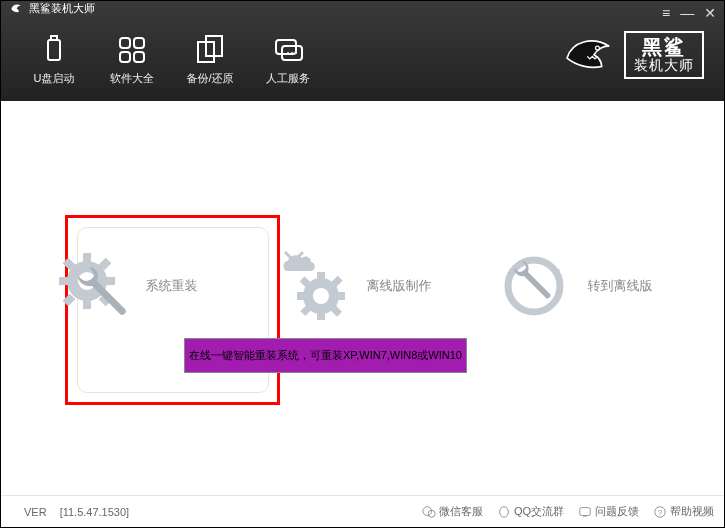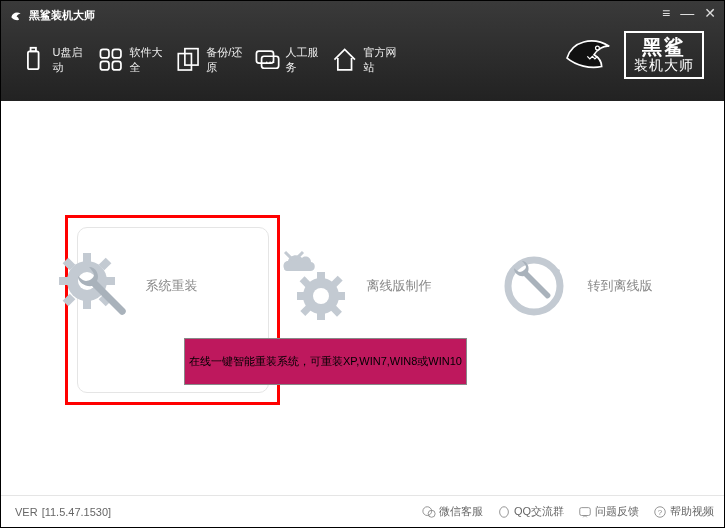--- a/index.html
+++ b/index.html
@@ -1,50 +1,50 @@
 <!DOCTYPE html>
 <html><head>
 <meta charset="utf-8">
 <style>
 * { margin: 0; padding: 0; box-sizing: border-box; }
 body { width: 725px; height: 528px; font-family: "Microsoft YaHei", sans-serif; overflow: hidden; border: 1px solid #000; }
 .app { display: flex; flex-direction: column; height: 100%; }
 
 .header { background: linear-gradient(180deg, #3a3a3a 0%, #222 100%); height: 100px; position: relative; }
-.titlebar { height: 22px; display: flex; align-items: flex-end; padding: 0 8px; color: #fff; font-size: 11px; font-weight: bold; }
+.titlebar { height: 22px; display: flex; align-items: flex-start; padding: 0 8px; color: #fff; font-size: 11px; }
 .title-icon { width: 14px; height: 14px; display: inline-block; margin-right: 6px; }
 .win-controls { position: absolute; right: 8px; top: 4px; display: flex; gap: 10px; color: #ddd; font-size: 14px; }
 .win-controls span { cursor: pointer; }
 
 .nav { display: flex; align-items: center; padding: 4px 18px 0; gap: 8px; }
-.nav-item { width: 70px; height: 66px; display: flex; flex-direction: row; align-items: center; justify-content: center; color: #eee; font-size: 11px; border-radius: 6px; cursor: pointer; gap: 5px; }
+.nav-item { width: 70px; height: 66px; display: flex; flex-direction: column; align-items: center; justify-content: center; color: #eee; font-size: 11px; border-radius: 6px; cursor: pointer; gap: 5px; }
 .nav-item.selected { background: rgba(255,255,255,0.18); border: 1px solid rgba(255,255,255,0.25); }
 .nav-icon { width: 32px; height: 32px; display: flex; align-items: center; justify-content: center; }
 .logo { position: absolute; right: 20px; top: 30px; display: flex; align-items: center; gap: 8px; }
 .logo-shark svg { width: 54px; height: 44px; }
 .logo-text { border: 2px solid #fff; border-radius: 0; padding: 3px 8px; color: #fff; font-size: 16px; line-height: 1.1; text-align: center; }
 .logo-text .big { font-size: 20px; font-weight: 600; letter-spacing: 2px; }
 .logo-text .small { font-size: 14px; letter-spacing: 1px; }
 
 .main { flex: 1; position: relative; background: #fff; }
 .tiles { display: flex; justify-content: space-around; align-items: center; padding: 150px 30px 0; }
 .tile { width: 180px; display: flex; flex-direction: row; align-items: center; gap: 14px; position: relative; }
 .tile-icon { width: 80px; height: 70px; display: flex; align-items: center; justify-content: center; }
 .tile-label { font-size: 13px; color: #888; }
 
 .card { position: absolute; left: 76px; top: 126px; width: 192px; height: 166px; border: 1px solid #e5e5e5; border-radius: 10px; }
 .redbox { position: absolute; left: 64px; top: 114px; width: 215px; height: 190px; border: 3px solid #ff0000; pointer-events: none; }
 
-.tooltip { position: absolute; left: 183px; top: 237px; background: #be185d; border: 1px solid #888; padding: 15px 4px; font-size: 11px; white-space: nowrap; z-index: 10; }
+.tooltip { position: absolute; left: 183px; top: 237px; background: #a21caf; border: 1px solid #888; padding: 9px 4px; font-size: 11px; white-space: nowrap; z-index: 10; }
 
 .bootmenu { position: absolute; right: 18px; bottom: 10px; display: flex; flex-direction: column; align-items: center; gap: 2px; color: #888; font-size: 11px; }
 .bootmenu-icon svg { width: 24px; height: 16px; }
 
 .footer { height: 32px; border-top: 1px solid #e5e5e5; display: flex; align-items: center; padding: 0 10px; font-size: 11px; color: #666; justify-content: space-between; }
-.footer-left { display: flex; align-items: center; gap: 4px; }
+.footer-left { display: flex; align-items: center; gap: 13px; }
 .footer-right { display: flex; gap: 14px; text-align: center; }
 .footer-item { display: flex; align-items: center; gap: 3px; cursor: pointer; }
 .footer-item svg { width: 14px; height: 14px; }
 
 .gear { fill: #c0c7cf; }
 .gnum { fill: #b8c0c8; }
 </style>
 </head>
 <body>
 
@@ -98,28 +98,20 @@
         <span class="nav-icon">
             <svg viewBox="0 0 32 32">
               <rect x="4" y="6" width="20" height="14" rx="3" fill="none" stroke="#fff" stroke-width="2"></rect>
               <rect x="10" y="12" width="20" height="14" rx="3" fill="none" stroke="#fff" stroke-width="2"></rect>
               <circle cx="16" cy="19" r="1" fill="#fff"></circle>
               <circle cx="20" cy="19" r="1" fill="#fff"></circle>
               <circle cx="24" cy="19" r="1" fill="#fff"></circle>
             </svg>
           </span>
         <span>人工服务</span>
-      </div>
-      <div class="nav-item">
-        <span class="nav-icon">
-            <svg viewBox="0 0 32 32">
-              <path d="M4 16 L16 4 L28 16 M8 14v14h16V14" fill="none" stroke="#fff" stroke-width="2"></path>
-            </svg>
-          </span>
-        <span>官方网站</span>
       </div>
     </div>
 
     <div class="logo">
       <span class="logo-shark">
         <svg viewBox="0 0 64 48">
             <path d="M6 30c6-20 30-26 50-14-6-1-14 3-18 10 5 3 9 8 9 14-14 3-30-1-41-10z" fill="#111" stroke="#fff" stroke-width="2"></path>
             <circle cx="42" cy="18" r="3" fill="#fff"></circle>
             <circle cx="42" cy="18" r="1.5" fill="#000"></circle>
             <path d="M30 28l3 3 3-3 3 3 3-3" stroke="#fff" stroke-width="1.5" fill="none"></path>

